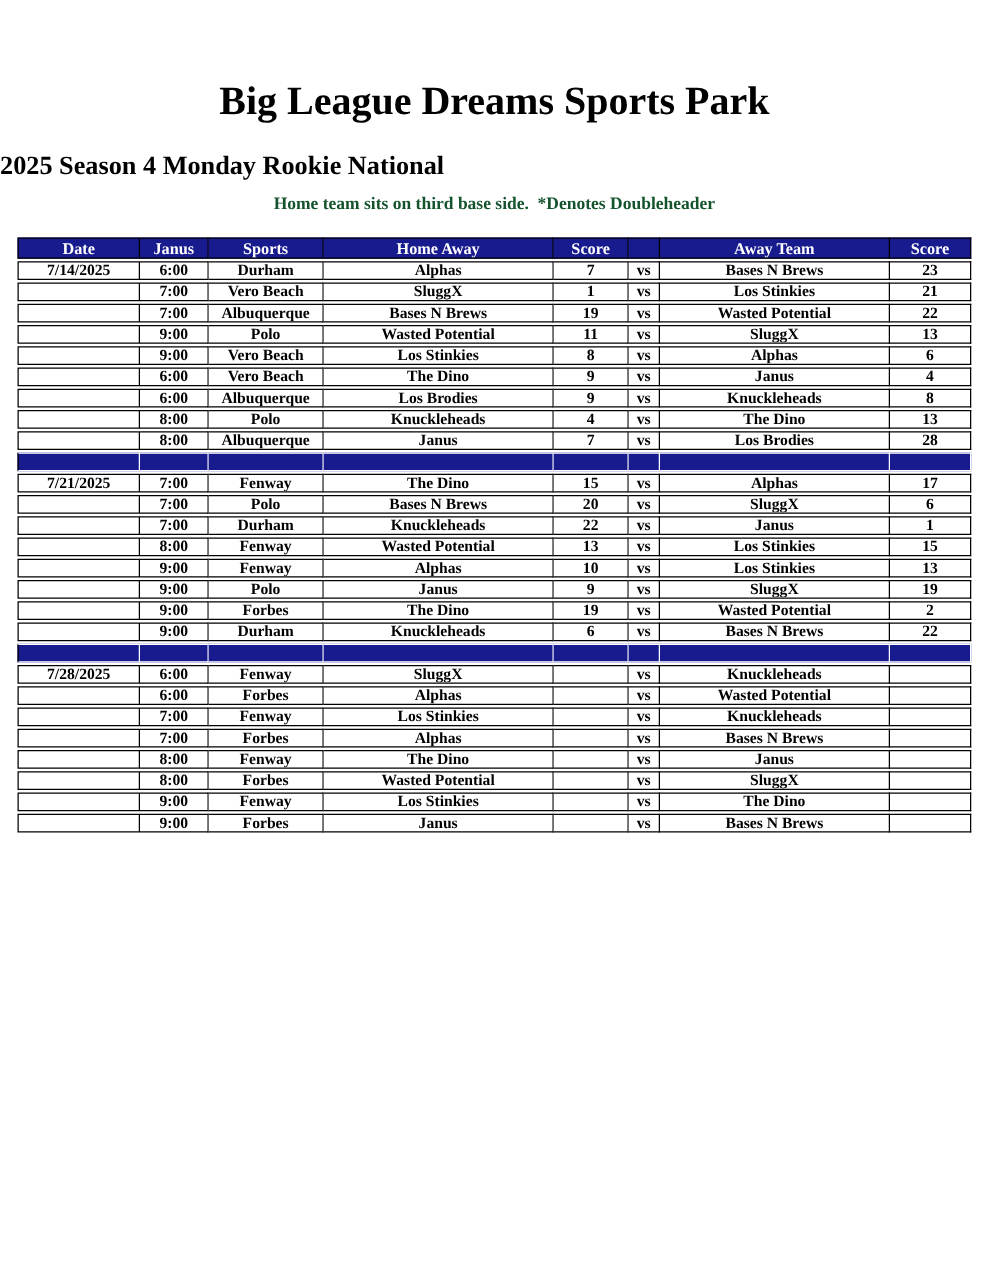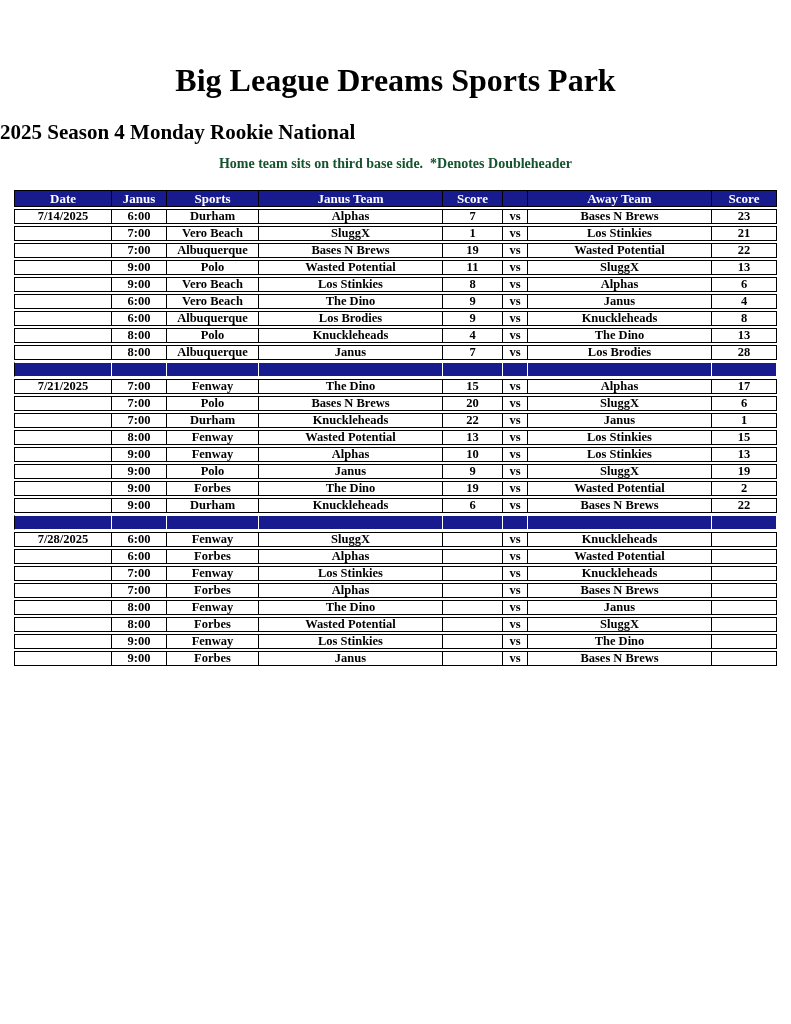--- a/index.html
+++ b/index.html
@@ -100,21 +100,21 @@
       <col style="width:60px">
         <col style="width:25px">
         <col style="width:184px">
         <col style="width:65px">
     </colgroup>
     <thead>
       <tr>
         <th>Date</th>
         <th>Janus</th>
         <th>Sports</th>
-        <th>Janus Team</th>
+        <th>Home Away</th>
         <th>Score</th>
         <th></th>
         <th>Away Team</th>
         <th>Score</th>
       </tr>
     </thead>
     <tbody id="schedule-body">
         <tr>
           <td>7/14/2025</td>
           <td>6:00</td>

